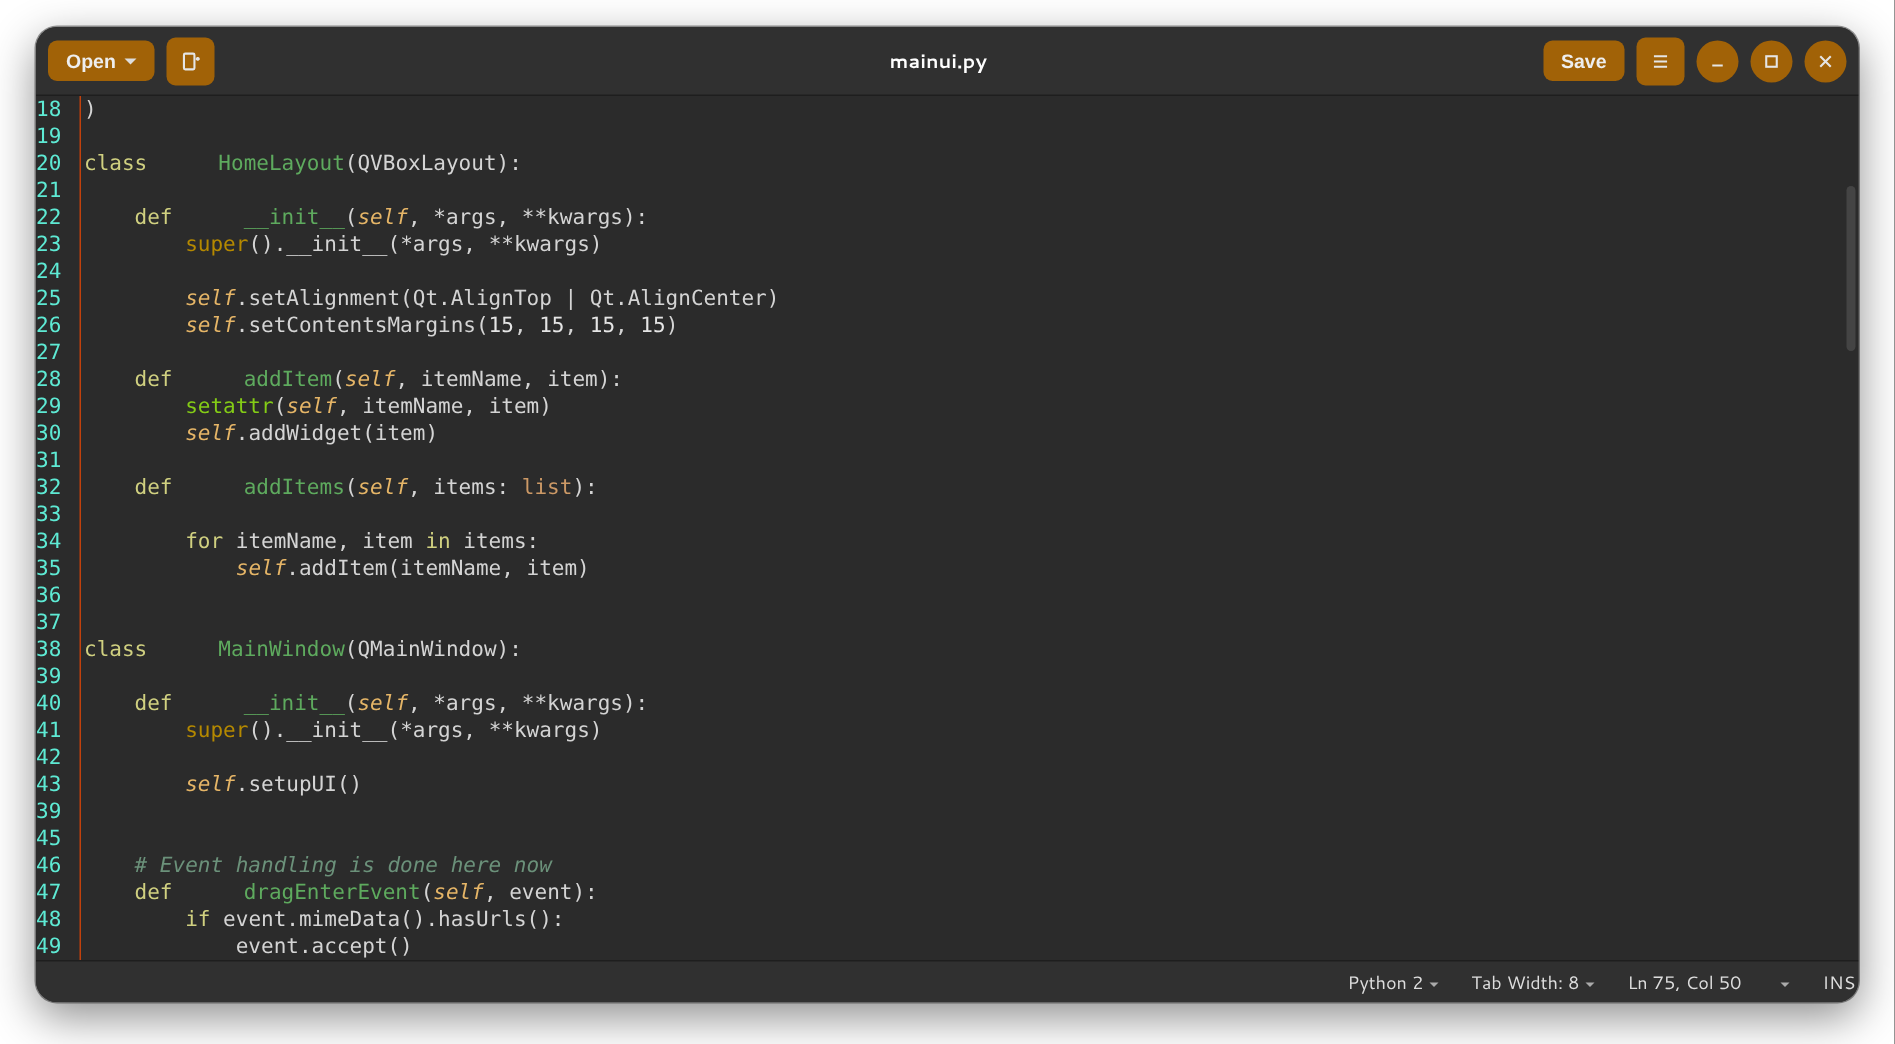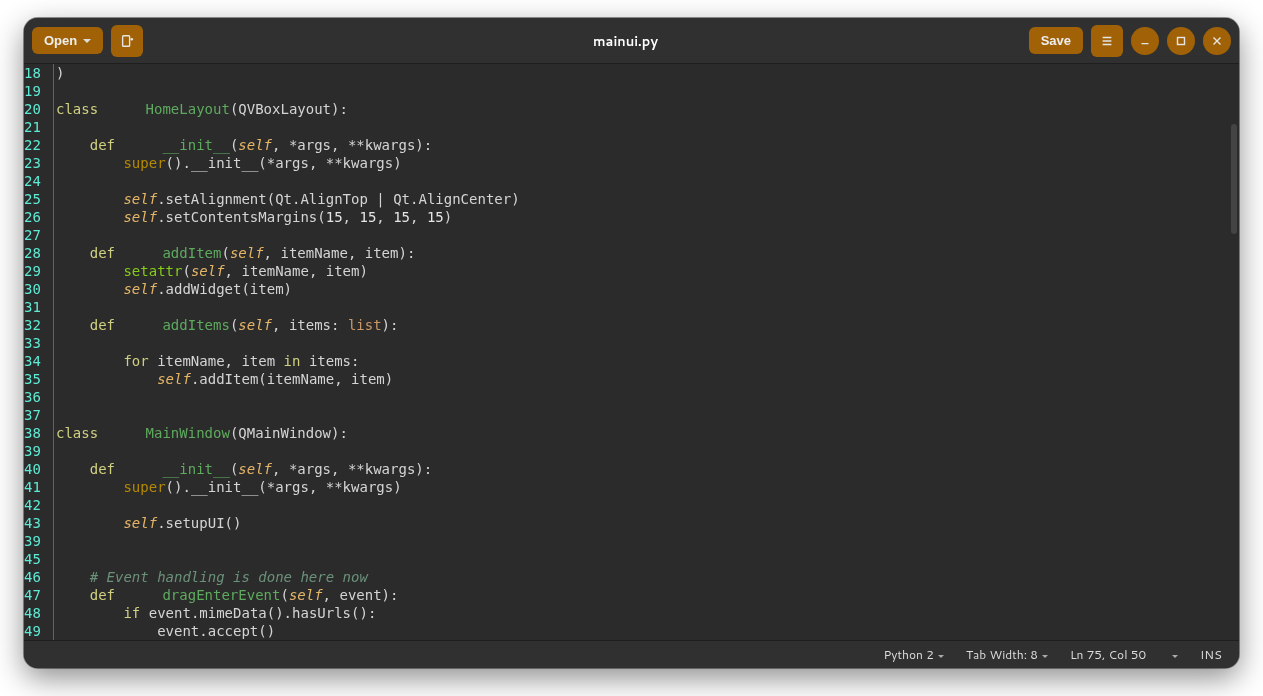--- a/index.html
+++ b/index.html
@@ -121,21 +121,21 @@
     opacity: 0.6;
   }
   .status {
     height: 28px;
     background: #303030;
     border-top: 1px solid #1e1e1e;
     display: flex;
     align-items: center;
     justify-content: flex-end;
     gap: 22px;
-    padding: 0 17px;
+    padding: 0 2px;
     color: #ddd;
     font-size: 12px;
   }
   .status .item { display: inline-flex; align-items: center; cursor: pointer; }
 </style>
 </head>
 <body>
 
 <div class="window">
 

